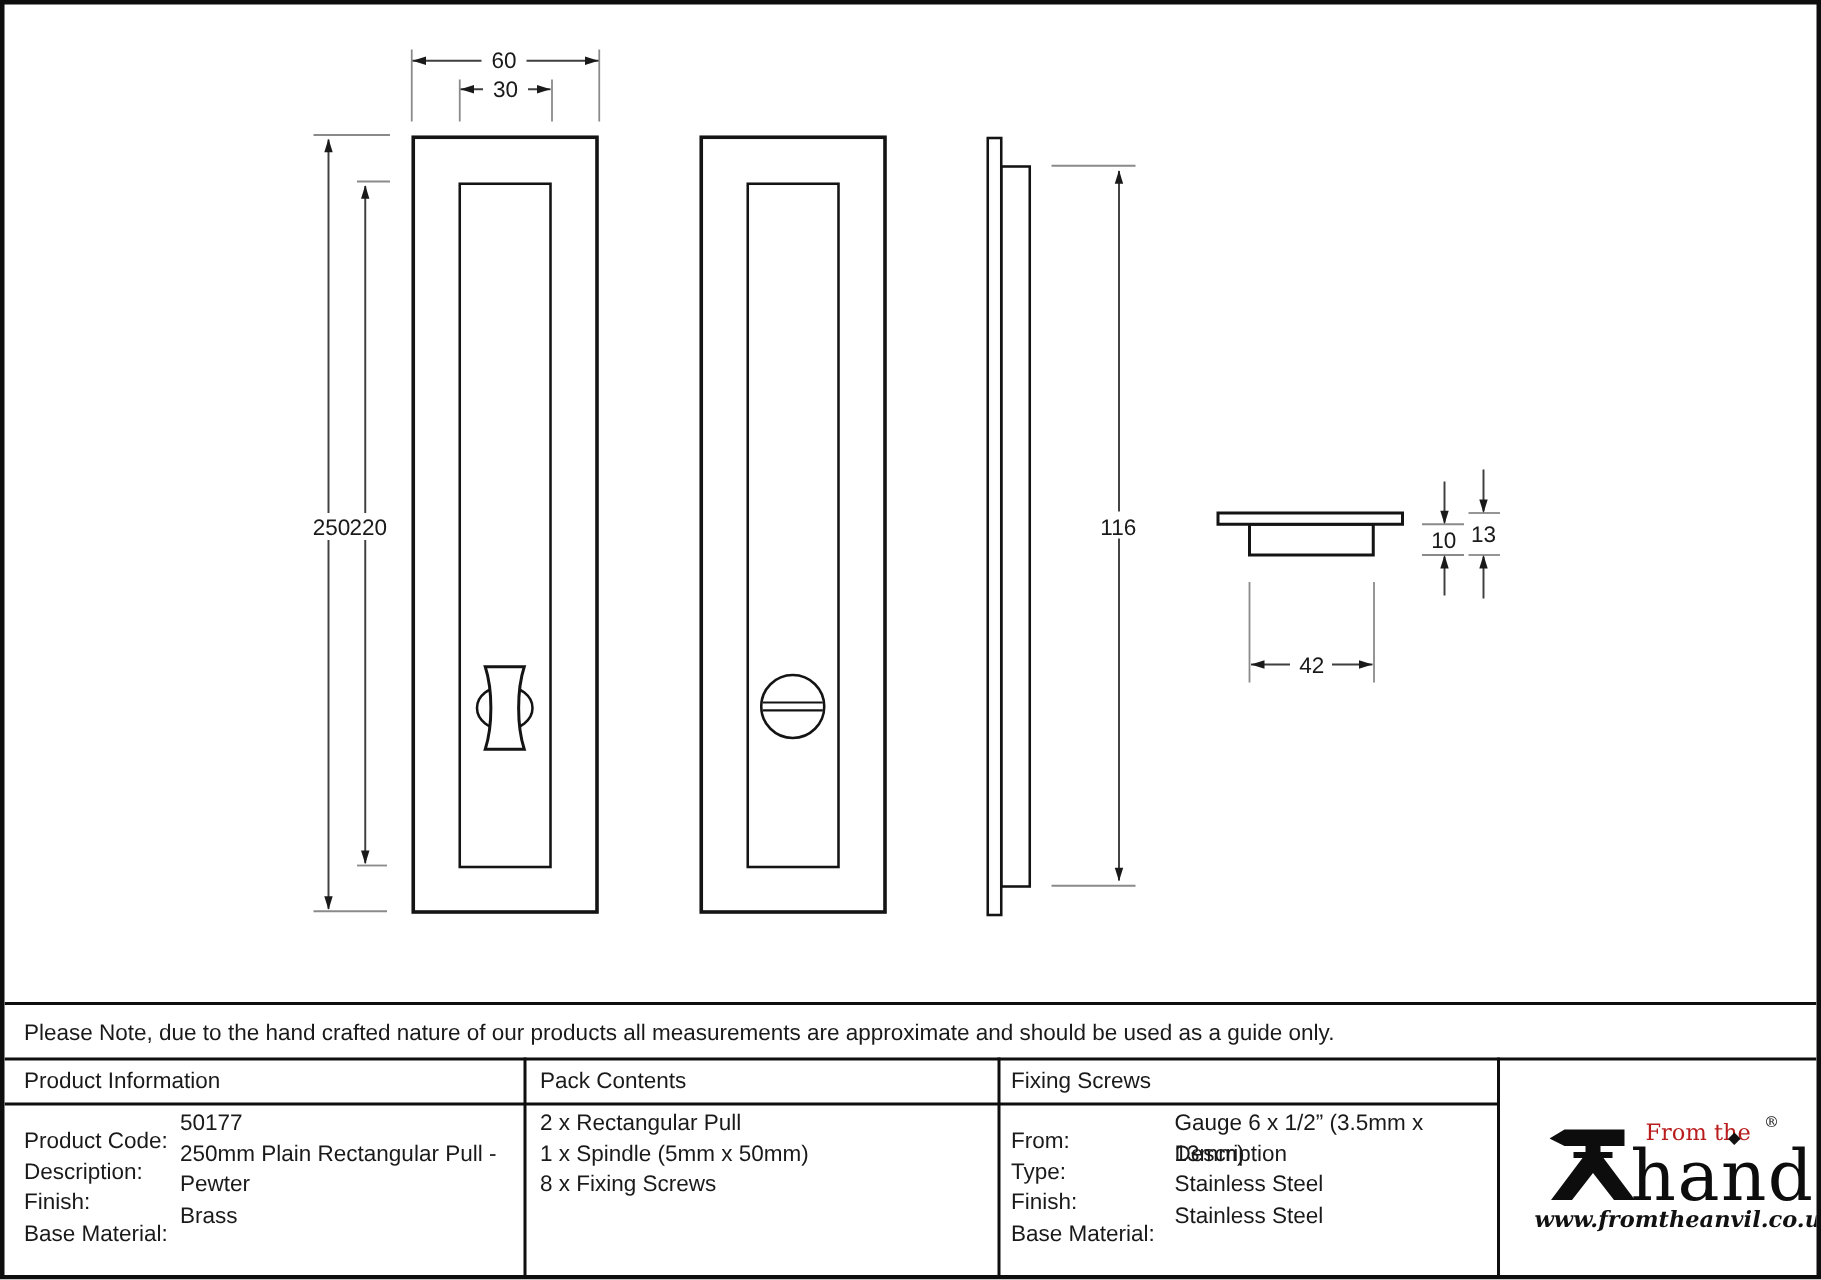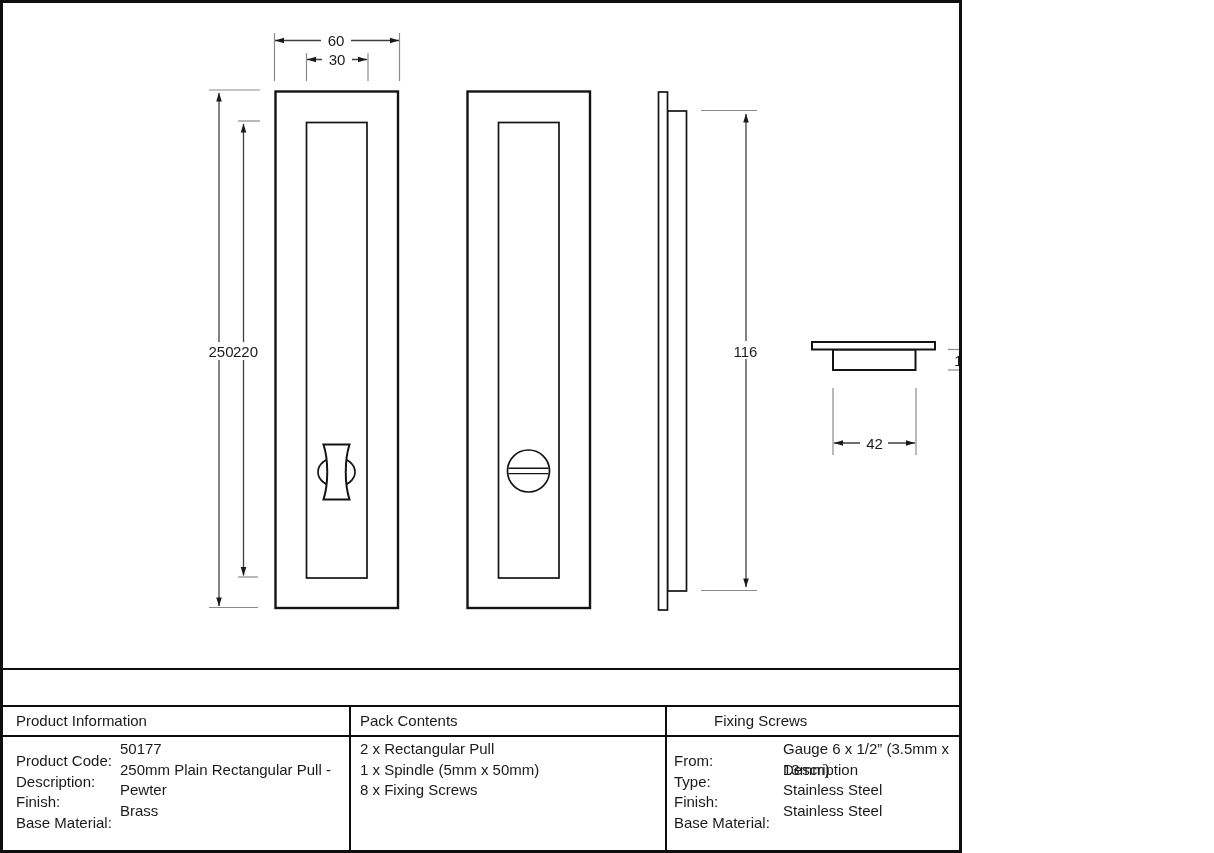--- a/index.html
+++ b/index.html
@@ -1,17 +1,17 @@
 <!DOCTYPE html>
 <html><head>
 <meta charset="utf-8">
 <style>
   html,body { margin:0; padding:0; background:#ffffff; }
   .screen {
-    position:relative; width:962px; height:853px; box-sizing:border-box;
+    position:relative; width:1214px; height:853px; box-sizing:border-box;
     background:#ffffff; border:3px solid #0e0e0e; overflow:hidden;
     font-family:"Liberation Sans", sans-serif; color:#1a1a1a;
   }
   .abs { position:absolute; }
   .hline { position:absolute; height:2px; background:#0e0e0e; }
   .vline { position:absolute; width:2px; background:#0e0e0e; }
   .note-text { position:absolute; left:13px; top:677px; font-size:15px; }
   .th { position:absolute; top:709px; font-size:15px; }
   .tbody { position:absolute; top:736px; font-size:15px; }
   .trow { display:flex; height:20.5px; line-height:20.5px; }
@@ -122,30 +122,31 @@
       <rect x="730" y="341" width="31" height="18" fill="#ffffff"></rect>
       <text x="745.5" y="356.5" text-anchor="middle">116</text>
       <rect x="860" y="434.5" width="28" height="17" fill="#ffffff"></rect>
       <text x="874.5" y="448.5" text-anchor="middle">42</text>
       <text x="962.5" y="365.5" text-anchor="middle">10</text>
       <text x="989" y="361.5" text-anchor="middle">13</text>
     </g>
   </svg>
 
   <div class="hline" style="left:0; right:0; top:665px;"></div>
+  <div class="note-text">Please Note, due to the hand crafted nature of our products all measurements are approximate and should be used as a guide only.</div>
   <div class="hline" style="left:0; right:0; top:702px;"></div>
 
   <div class="hline" style="left:0; width:997px; top:732px;"></div>
   <div class="vline" style="left:346px; top:702px; bottom:0;"></div>
   <div class="vline" style="left:662px; top:702px; bottom:0;"></div>
   <div class="vline" style="left:995px; top:702px; bottom:0;"></div>
 
   <div class="th" style="left:13px;">Product Information</div>
   <div class="th" style="left:357px;">Pack Contents</div>
-  <div class="th" style="left:671px;margin-left:40px;">Fixing Screws</div>
+  <div class="th" style="left:671px;">Fixing Screws</div>
 
   <div class="tbody pi" style="left:13px; width:330px;">
     <div class="trow">
       <span class="tlabel">Product Code:</span>
       <span class="tvalue">50177</span>
     </div>
     <div class="trow">
       <span class="tlabel">Description:</span>
       <span class="tvalue">250mm Plain Rectangular Pull -</span>
     </div>

